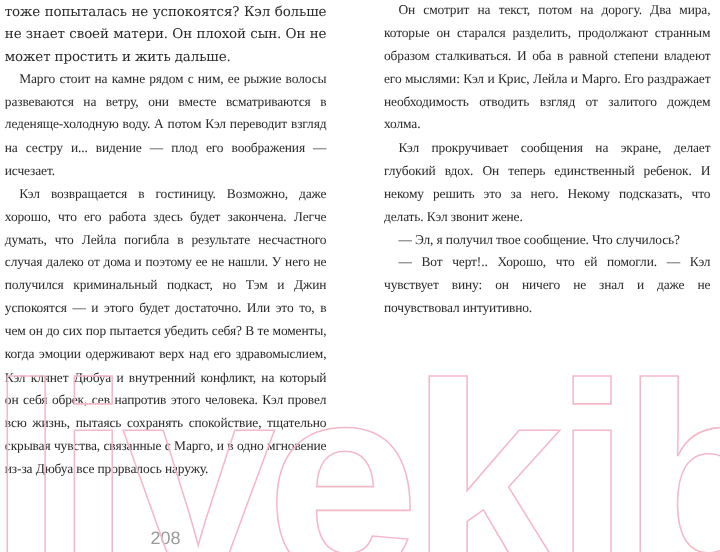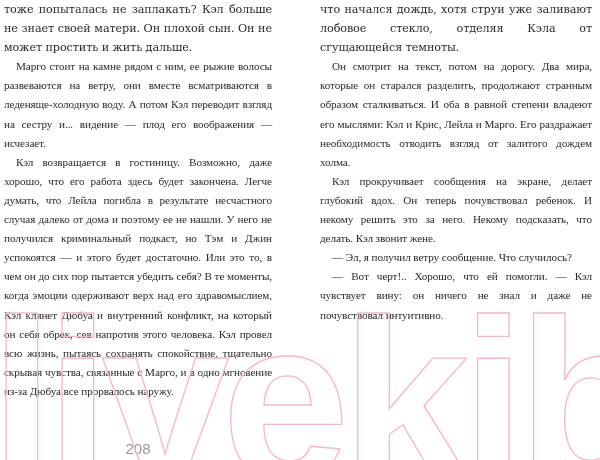--- a/index.html
+++ b/index.html
@@ -13,34 +13,33 @@
   .text p.ind{text-indent:12px;font-family:Liberation Serif, serif;}
   .pnum{position:absolute;top:440px;width:100%;text-align:center;font-family:"Liberation Sans",sans-serif;
         font-size:15px;color:#9a9a9a;}
   .watermark{position:absolute;left:0;top:300px;width:600px;height:160px;pointer-events:none;}
 </style>
 </head>
 <body>
 
 <div class="page left">
   <div class="text">
-    <p>тоже попыталась не заплакать? Кэл больше не знает своей матери. Он плохой сын. Он не может простить и жить дальше.</p>
+    <p>тоже попыталась не успокоятся? Кэл больше не знает своей матери. Он плохой сын. Он не может простить и жить дальше.</p>
     <p class="ind">Марго стоит на камне рядом с ним, ее рыжие волосы развеваются на ветру, они вместе всматриваются в леденяще-холодную воду. А потом Кэл переводит взгляд на сестру и... видение — плод его воображения — исчезает.</p>
     <p class="ind">Кэл возвращается в гостиницу. Возможно, даже хорошо, что его работа здесь будет закончена. Легче думать, что Лейла погибла в результате несчастного случая далеко от дома и поэтому ее не нашли. У него не получился криминальный подкаст, но Тэм и Джин успокоятся — и этого будет достаточно. Или это то, в чем он до сих пор пытается убедить себя? В те моменты, когда эмоции одерживают верх над его здравомыслием, Кэл клянет Дюбуа и внутренний конфликт, на который он себя обрек, сев напротив этого человека. Кэл провел всю жизнь, пытаясь сохранять спокойствие, тщательно скрывая чувства, связанные с Марго, и в одно мгновение из-за Дюбуа все прорвалось наружу.</p>
 
   </div>
   <div class="pnum">208</div>
 </div>
 
 <div class="page right">
   <div class="text">
-    <p>что начался дождь, хотя струи уже заливают лобовое стекло, отделяя Кэла от сгущающейся темноты.</p>
     <p class="ind">Он смотрит на текст, потом на дорогу. Два мира, которые он старался разделить, продолжают странным образом сталкиваться. И оба в равной степени владеют его мыслями: Кэл и Крис, Лейла и Марго. Его раздражает необходимость отводить взгляд от залитого дождем холма.</p>
-    <p class="ind">Кэл прокручивает сообщения на экране, делает глубокий вдох. Он теперь почувствовал ребенок. И некому решить это за него. Некому подсказать, что делать. Кэл звонит жене.</p>
-    <p class="ind">— Эл, я получил ветру сообщение. Что случилось?</p>
+    <p class="ind">Кэл прокручивает сообщения на экране, делает глубокий вдох. Он теперь единственный ребенок. И некому решить это за него. Некому подсказать, что делать. Кэл звонит жене.</p>
+    <p class="ind">— Эл, я получил твое сообщение. Что случилось?</p>
     <p class="ind">— Вот черт!.. Хорошо, что ей помогли. — Кэл чувствует вину: он ничего не знал и даже не почувствовал интуитивно.</p>
 
   </div>
 </div>
 
 <svg class="watermark" viewBox="0 0 600 160">
   <text x="-10" y="180" font-family="Liberation Sans, sans-serif" font-weight="bold" font-size="230" fill="none" stroke="#f4b8c8" stroke-width="1.3" letter-spacing="-8">livekiby</text>
 </svg>
 
 </body></html>

